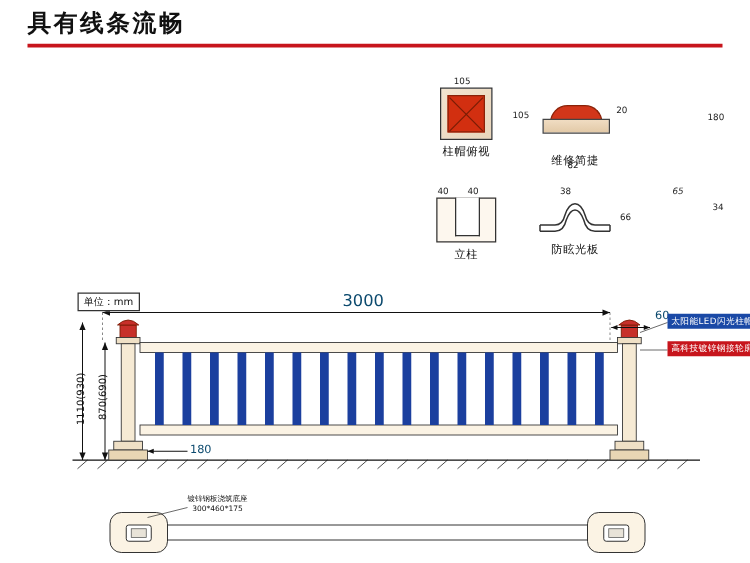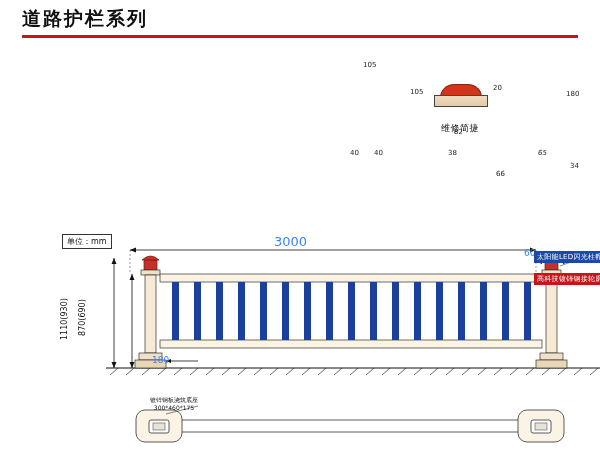--- a/index.html
+++ b/index.html
@@ -99,73 +99,96 @@
     width:46px;height:28px;margin:2px auto 0;position:relative;
     border:1px solid #333;border-bottom:3px double #333;background:#fdf7ee;
     border-radius:4px 4px 2px 2px;
   }
   .tube .hole{
     position:absolute;left:8px;top:5px;width:28px;height:12px;
     border:1px solid #555;border-radius:3px;background:#fff;
   }
 
   
-  .draw{position:absolute;left:0;top:228px;width:535px;height:222px;padding-left:48px;}
+  .draw{position:absolute;left:0;top:228px;width:535px;height:222px;}
   .draw svg{display:block;}
 
   .tag{
     position:absolute;font-size:7px;color:#fff;background:#1a49a6;
     padding:1px 3px;white-space:nowrap;letter-spacing:.3px;
   }
   .tag.red{background:#c7151c;}
   .unit{
     position:absolute;font-size:8px;color:#111;border:1px solid #333;
     padding:1px 4px;background:#fff;white-space:nowrap;
   }
-  .dimtext{position:absolute;font-size:9px;color:#3b82f6;white-space:nowrap;}
+  .dimtext{position:absolute;font-size:9px;color:#0c4a6e;white-space:nowrap;}
   .vtext{
     position:absolute;font-size:8px;color:#111;white-space:nowrap;
     transform-origin:left top;transform:rotate(-90deg);
   }
   .basecap{
     position:absolute;font-size:6px;color:#111;text-align:center;
     line-height:8px;white-space:nowrap;
   }
 </style>
 </head>
 <body>
 
 <div class="page">
 
   <div class="title-block">
-    <div class="title-text">道路护栏系列</div>
+    <div class="title-text">具有线条流畅</div>
     <div class="title-rule"></div>
   </div>
 
 
   <div class="parts">
 
+    <div class="part" style="left:8px;top:0;width:70px;">
+      <div class="sq-outer">
+          <div class="sq-inner"></div>
+        </div>
+      <div class="cap">柱帽俯视</div>
+    </div>
     <div class="dimlab" style="left:33px;top:-9px;">105</div>
     <div class="dimlab" style="left:80px;top:18px;">105</div>
 
     <div class="part" style="left:95px;top:0;width:70px;">
       <div class="cap-side">
         <div class="cap-dome"></div>
           <div class="cap-base"></div>
       </div>
       <div class="cap" style="margin-top:12px;">维修简捷</div>
     </div>
     <div class="dimlab" style="left:124px;top:42px;margin-top:16px;">82</div>
     <div class="dimlab" style="left:163px;top:14px;">20</div>
 
     <div class="dimlab" style="left:236px;top:20px;">180</div>
 
+    <div class="part" style="left:8px;top:88px;width:70px;">
+      <div class="col">
+          <div class="slot"></div>
+        </div>
+      <div class="cap">立柱</div>
+    </div>
     <div class="dimlab" style="left:20px;top:79px;">40</div>
     <div class="dimlab" style="left:44px;top:79px;">40</div>
 
+    <div class="part" style="left:92px;top:88px;width:76px;">
+      <div class="glare">
+        <svg width="60" height="30" viewBox="0 0 60 30">
+          <path d="M2 20 L14 20 Q20 20 22 12 Q25 3 30 3 Q35 3 38 12 Q40 20 46 20 L58 20" fill="none" stroke="#333" stroke-width="1.2"></path>
+          <path d="M2 25 L14 25 Q21 25 23 16 Q26 8 30 8 Q34 8 37 16 Q39 25 46 25 L58 25" fill="none" stroke="#333" stroke-width="1.2"></path>
+          <line x1="2" y1="20" x2="2" y2="25" stroke="#333" stroke-width="1.2"></line>
+          <line x1="58" y1="20" x2="58" y2="25" stroke="#333" stroke-width="1.2"></line>
+        </svg>
+      </div>
+      <div class="cap">防眩光板</div>
+    </div>
     <div class="dimlab" style="left:118px;top:79px;">38</div>
     <div class="dimlab" style="left:166px;top:100px;">66</div>
 
     <div class="dimlab" style="left:208px;top:79px;font-style:italic;">65</div>
     <div class="dimlab" style="left:240px;top:92px;">34</div>
   </div>
 
   <div class="draw">
     <svg width="600" height="222" viewBox="0 0 600 222">
 

